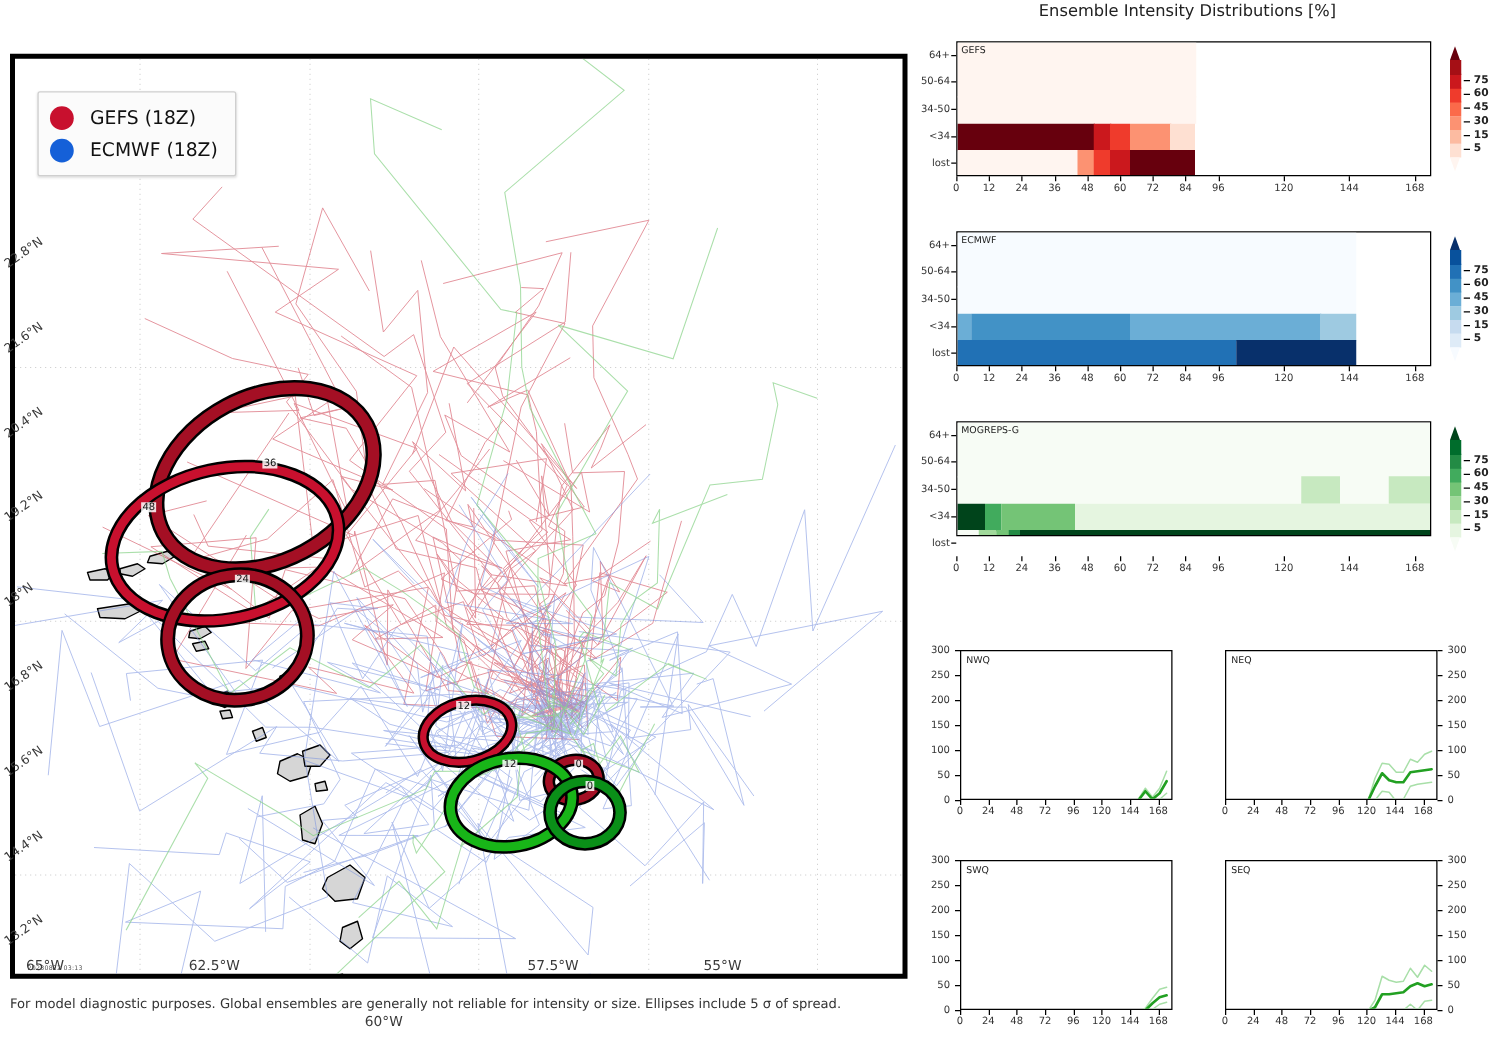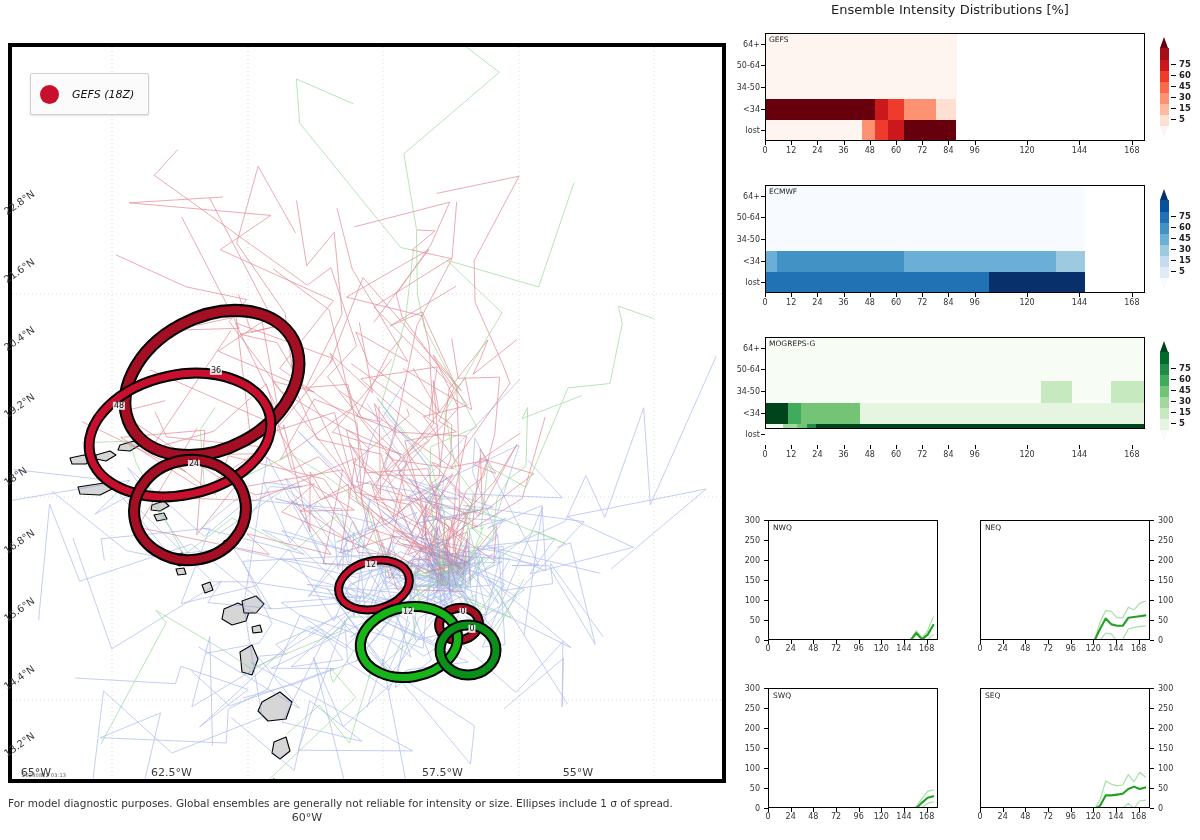--- a/index.html
+++ b/index.html
@@ -46,21 +46,21 @@
     background: #fbfbfb; border: 1px solid #cfcfcf;
     border-radius: 2px; padding: 7px 14px 7px 9px;
     box-shadow: 0 1px 2px rgba(0,0,0,.12);
     z-index: 40;
   }
   .legend-row { display: flex; align-items: center; height: 26px; }
   .legend-dot {
     width: 19px; height: 19px; border-radius: 50%;
     margin-right: 13px; flex: 0 0 auto;
   }
-  .legend-text { font-size: 11px; color: #111; white-space: nowrap; font-style: italic; }
+  .legend-text { font-size: 15px; color: #111; white-space: nowrap; }
 
   
   .ell-label {
     position: absolute; font-size: 8px; color: #111;
     background: rgba(255,255,255,.85);
     padding: 0 1px; transform: translate(-50%,-50%);
     z-index: 32; line-height: 1.05;
   }
 
   #map-footnote {
@@ -307,20 +307,24 @@
         </svg>
     </div>
 
     <div id="map-stamp">20230822 03:13</div>
 
     <div id="map-legend">
       <div class="legend-row">
         <span class="legend-dot" style="background:#c8102e"></span>
         <span class="legend-text">GEFS (18Z)</span>
       </div>
+      <div class="legend-row">
+        <span class="legend-dot" style="background:#1560d8"></span>
+        <span class="legend-text">ECMWF (18Z)</span>
+      </div>
     </div>
 
     <div id="ellipse-label-layer">
         <div class="ell-label" style="left: 204px; top: 324px;">36</div>
         <div class="ell-label" style="left: 107px; top: 359px;">48</div>
         <div class="ell-label" style="left: 182px; top: 417px;">24</div>
         <div class="ell-label" style="left: 359px; top: 518px;">12</div>
         <div class="ell-label" style="left: 451px; top: 565px;">0</div>
         <div class="ell-label" style="left: 396px; top: 565px;">12</div>
         <div class="ell-label" style="left: 460px; top: 582px;">0</div>
@@ -339,21 +343,21 @@
       <div class="lat-label" style="left: 5px; top: 749.4px;">13.2°N</div>
     </div>
   <div id="lon-axis">
       <div class="lon-label" style="left: 36px; top: 766px;">65°W</div>
       <div class="lon-label" style="left: 171.5px; top: 766px;">62.5°W</div>
       <div class="lon-label" style="left: 307px; top: 811px;">60°W</div>
       <div class="lon-label" style="left: 442.5px; top: 766px;">57.5°W</div>
       <div class="lon-label" style="left: 578px; top: 766px;">55°W</div>
     </div>
 
-  <div id="map-footnote">For model diagnostic purposes. Global ensembles are generally not reliable for intensity or size. Ellipses include 1 σ of spread.</div>
+  <div id="map-footnote">For model diagnostic purposes. Global ensembles are generally not reliable for intensity or size. Ellipses include 5 σ of spread.</div>
 
   <div id="eid-title">Ensemble Intensity Distributions [%]</div>
   <div id="intensity-panels">
       <div class="hm-panel" style="left: 765px; top: 33px; width: 380px; height: 108px;">
         <div class="hm-axes" style="width: 380px; height: 108px;">
           <div class="hm-cell" style="left: 0px; width: 190.5px; top: 0px; height: 22.1px; background: rgb(255, 245, 240);"></div>
           <div class="hm-cell" style="left: 0px; width: 190.5px; top: 21.6px; height: 22.1px; background: rgb(255, 245, 240);"></div>
           <div class="hm-cell" style="left: 0px; width: 190.5px; top: 43.2px; height: 22.1px; background: rgb(255, 245, 240);"></div>
           <div class="hm-cell" style="left: 0px; width: 109.695px; top: 64.8px; height: 22.1px; background: rgb(103, 0, 13);"></div>
           <div class="hm-cell" style="left: 109.195px; width: 13.6034px; top: 64.8px; height: 22.1px; background: rgb(203, 24, 29);"></div>

